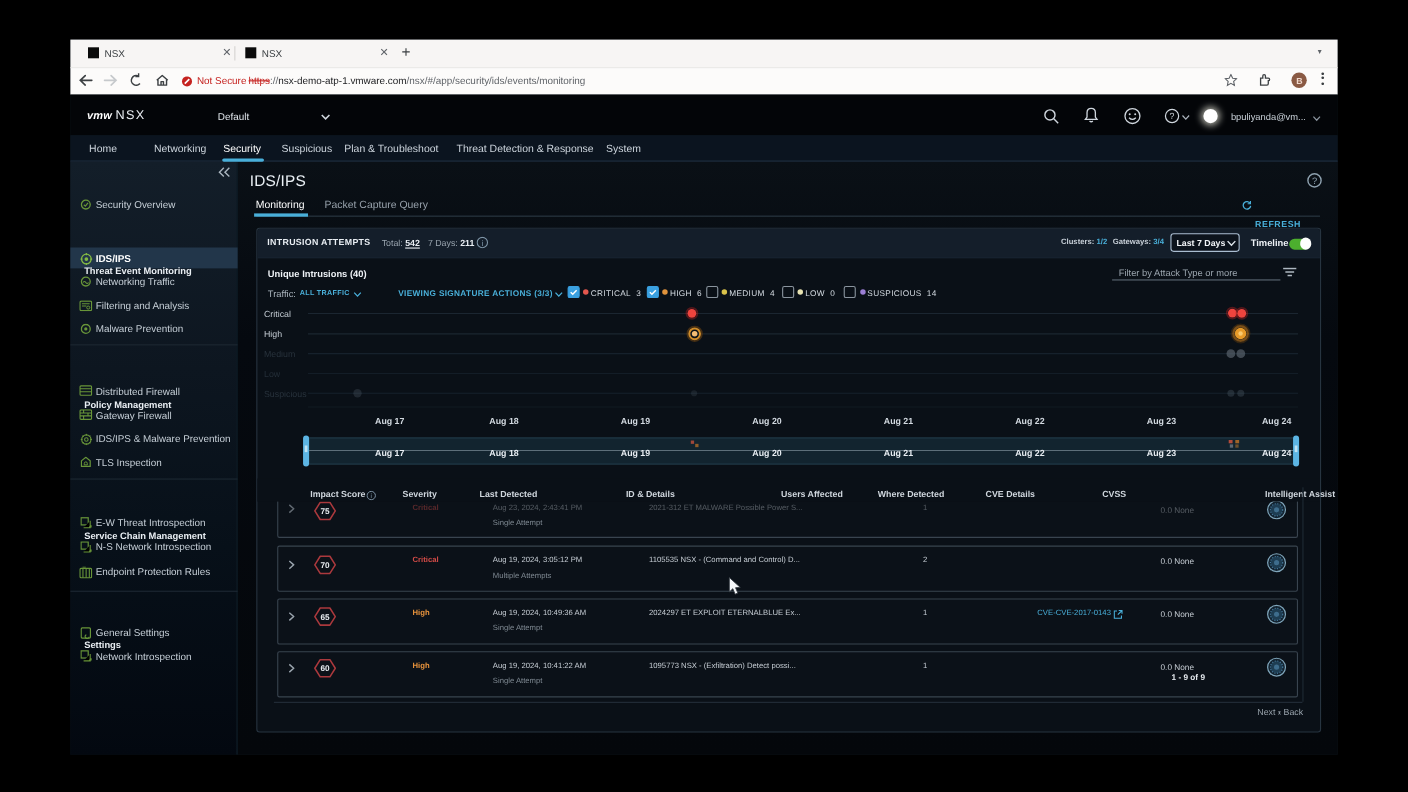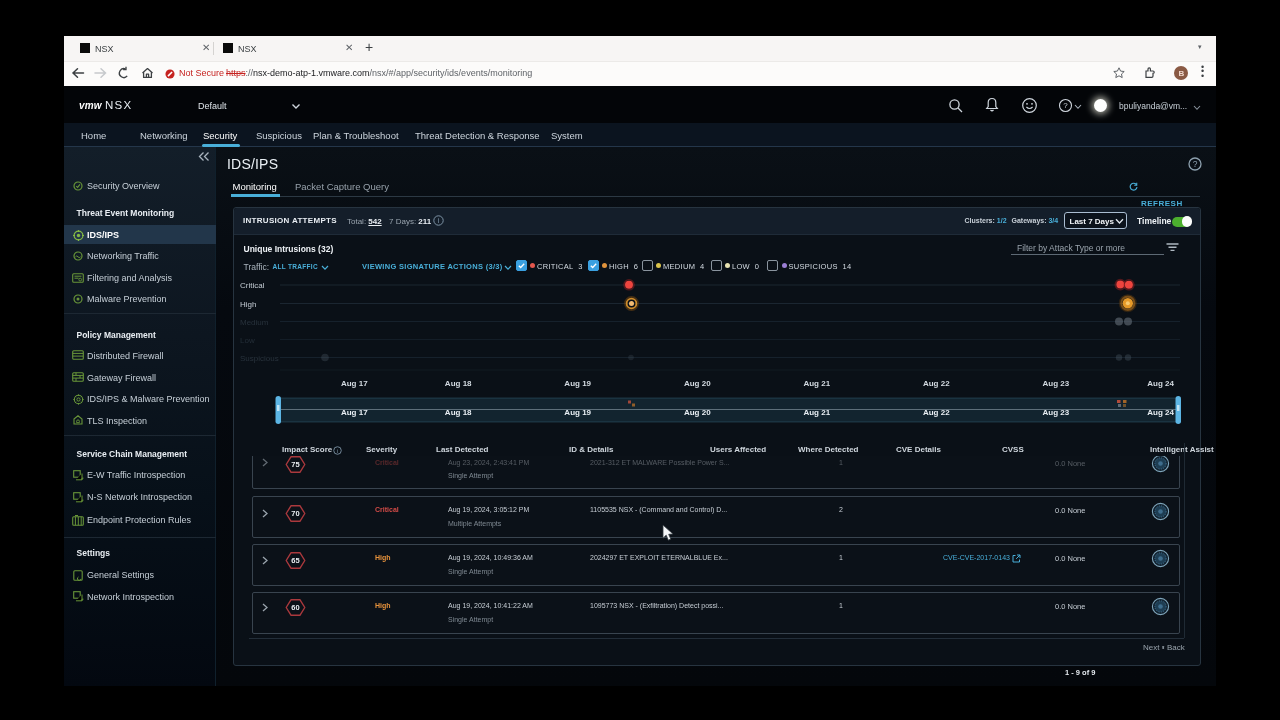--- a/index.html
+++ b/index.html
@@ -10,21 +10,21 @@
 #toolbar{position:absolute;left:0;top:25px;width:1152px;height:25px;background:#fcfbfa;border-top:1px solid #eceae8;}
 .tabtxt{position:absolute;font-size:9px;color:#3c4043;}
 .favicon{position:absolute;width:10px;height:10px;background:#0a0a0a;}
 .tclose{position:absolute;font-size:10px;color:#5f6368;}
 #apphdr{position:absolute;left:0;top:50px;width:1152px;height:37px;background:#030508;}
 #navbar{position:absolute;left:0;top:87px;width:1152px;height:24px;background:#0b141f;border-bottom:1px solid #24364a;}
 #appbody{position:absolute;left:0;top:111px;width:1152px;height:539px;background:linear-gradient(180deg,#0a1016 0%,#05090f 30%,#04070b 100%);}
 #sidebar{position:absolute;left:0;top:111px;width:152px;height:539px;background:linear-gradient(180deg,#131e29 0%,#0d1620 35%,#071019 65%,#030810 100%);border-right:1px solid #10202c;}
 .navitem{position:absolute;top:130px;font-size:9.5px;color:#cdd5dd;}
 .sideitem{font-size:9px;color:#c6cfd7;position:absolute;left:87px;white-space:nowrap;}
-.sidehead{font-size:8.5px;font-weight:bold;color:#e9eef3;position:absolute;left:76.5px;white-space:nowrap;}
+.sidehead{font-size:8.5px;font-weight:bold;color:#e9eef3;position:absolute;left:76.5px;white-space:nowrap;margin-top:33px;}
 .sep{position:absolute;left:64px;width:152px;border-top:1px solid #1d2833;}
 .blue{color:#49afd9;}
 .row{position:absolute;left:252px;width:928px;height:42px;border:1px solid #39444f;border-radius:2px;background:#0b1118;}
 .cell{position:absolute;font-size:7px;color:#c7ced5;white-space:nowrap;}
 .hdrc{position:absolute;top:444.5px;font-size:8px;font-weight:bold;color:#cfd6dd;white-space:nowrap;}
 .dim{opacity:0.38;}
 .chk{position:absolute;width:11px;height:11px;border:1px solid #8a949e;border-radius:2px;top:260px;background:#0a1017;}
 .chk.on{background:#3aa0e0;border-color:#3aa0e0;}
 .dot{position:absolute;width:5px;height:5px;border-radius:50%;top:263px;}
 .cbl{position:absolute;font-size:7.5px;color:#d4dbe2;top:261.5px;letter-spacing:0.3px;white-space:nowrap;}
@@ -178,21 +178,21 @@
       <path d="M1 4 L5 0.8 L9 4 V9 H1 Z" stroke="#689539" stroke-width="1.1" fill="none"></path>
       <path d="M3.6 6.3 A1.4 1.4 0 1 1 6.4 6.3 M3.6 6.3 V7.6 H6.4 V6.3" stroke="#689539" stroke-width="0.9" fill="none"></path>
     </svg>
 <div class="abs sideitem" style="top:415.5px;">TLS Inspection</div>
 <div class="abs sep" style="top:435px;"></div>
 <div class="abs sidehead" style="top:448.5px;">Service Chain Management</div>
 <svg class="abs" style="left:73px;top:470px;" width="11" height="11" viewBox="0 0 11 11">
       <rect x="0.7" y="0.7" width="6.5" height="6.5" stroke="#689539" stroke-width="1.1" fill="none"></rect>
       <path d="M9 3.5 V9.8 H3 M9.8 7.5 V9 H8" stroke="#689539" stroke-width="1"></path>
     </svg>
-<div class="abs sideitem" style="top:469.5px;">E-W Traffic Introspection</div>
+<div class="abs sideitem" style="top:469.5px;">E-W Threat Introspection</div>
 <svg class="abs" style="left:73px;top:492px;" width="11" height="11" viewBox="0 0 11 11">
       <rect x="0.7" y="0.7" width="6.5" height="6.5" stroke="#689539" stroke-width="1.1" fill="none"></rect>
       <path d="M9 3.5 V9.8 H3 M9.8 7.5 V9 H8" stroke="#689539" stroke-width="1"></path>
     </svg>
 <div class="abs sideitem" style="top:492px;">N-S Network Introspection</div>
 <svg class="abs" style="left:72px;top:515px;" width="12" height="11" viewBox="0 0 12 11">
       <rect x="0.7" y="1.7" width="10.6" height="8.6" rx="1" stroke="#689539" stroke-width="1.1" fill="none"></rect>
       <path d="M3.4 1.7 V10.3 M6.3 1.7 V10.3 M9.2 1.7 V10.3 M3 0.5 H6" stroke="#689539" stroke-width="1"></path>
     </svg>
 <div class="abs sideitem" style="top:514.5px;">Endpoint Protection Rules</div>
@@ -237,21 +237,21 @@
 <div class="abs" style="left:1011.5px;top:217px;font-size:7px;font-weight:bold;color:#c7cfd7;">Gateways: <span class="blue">3/4</span></div>
 <div class="abs" style="left:1064px;top:212px;width:63px;height:17px;border:1.5px solid #aabdd1;border-radius:3px;background:#0c131c;"></div>
 <div class="abs" style="left:1069.5px;top:216.5px;font-size:8px;font-weight:bold;color:#f2f5f8;">Last 7 Days</div>
 <svg class="abs" style="left:1115px;top:218px;" width="9" height="7" viewBox="0 0 9 7">
       <path d="M1 1.2 L4.5 5 L8 1.2" stroke="#dfe6ec" stroke-width="1.3" fill="none"></path>
     </svg>
 <div class="abs" style="left:1137px;top:216px;font-size:8.5px;font-weight:bold;color:#eef2f6;">Timeline</div>
 <div class="abs" style="left:1172px;top:216.5px;width:19px;height:10px;border-radius:5px;background:#4caf2e;"></div>
 <div class="abs" style="left:1181.5px;top:216.2px;width:10.5px;height:10.5px;border-radius:50%;background:#fdfefd;"></div>
 
-<div class="abs" style="left:243.5px;top:244px;font-size:8.5px;font-weight:bold;color:#eef2f6;">Unique Intrusions (32)</div>
+<div class="abs" style="left:243.5px;top:244px;font-size:8.5px;font-weight:bold;color:#eef2f6;">Unique Intrusions (40)</div>
 <div class="abs" style="left:243.5px;top:261.5px;font-size:8.5px;color:#aab4bd;">Traffic:</div>
 <div class="abs" style="left:272.5px;top:262.5px;font-size:6.5px;font-weight:bold;color:#49afd9;letter-spacing:0.3px;">ALL TRAFFIC</div>
 <svg class="abs" style="left:321px;top:264.5px;" width="8" height="6" viewBox="0 0 8 6">
       <path d="M1 1 L4 4.2 L7 1" stroke="#49afd9" stroke-width="1.2" fill="none"></path>
     </svg>
 <div class="abs" style="left:362px;top:262px;font-size:7.5px;font-weight:bold;color:#49afd9;letter-spacing:0.3px;">VIEWING SIGNATURE ACTIONS (3/3)</div>
 <svg class="abs" style="left:504px;top:264.5px;" width="8" height="6" viewBox="0 0 8 6">
       <path d="M1 1 L4 4.2 L7 1" stroke="#49afd9" stroke-width="1.2" fill="none"></path>
     </svg>
 <div class="chk on" style="left:516px;">
@@ -453,20 +453,20 @@
 <div class="hdrc" style="left:436px;">Last Detected</div>
 <div class="hdrc" style="left:569px;">ID &amp; Details</div>
 <div class="hdrc" style="left:710px;">Users Affected</div>
 <div class="hdrc" style="left:798px;">Where Detected</div>
 <div class="hdrc" style="left:896px;">CVE Details</div>
 <div class="hdrc" style="left:1002px;">CVSS</div>
 <div class="hdrc" style="left:1102px;padding-left:48px;">Intelligent Assist</div>
 
 <div class="abs" style="left:249px;top:638px;width:935px;height:1px;background:#232e39;"></div>
 <div class="abs" style="left:1184px;top:443px;width:1px;height:195px;background:#1f2a34;"></div>
-<div class="abs" style="left:1065px;top:668px;font-size:7.5px;font-weight:bold;color:#e6ebf0;">1 - 9 of 9</div>
+<div class="abs" style="left:1065px;top:611px;font-size:7.5px;font-weight:bold;color:#e6ebf0;">1 - 9 of 9</div>
 <div class="abs" style="left:1162px;top:643px;font-size:8px;color:#9aa4ad;">‹ Back</div>
 <div class="abs" style="left:1143px;top:643px;font-size:8px;color:#9aa4ad;">Next ›</div>
 
 <svg class="abs" style="left:662px;top:524px;" width="12" height="18" viewBox="0 0 12 18">
       <path d="M1 1 L1 14.2 L4.2 11.2 L6.3 16.2 L8.8 15.1 L6.7 10.3 L11 10 Z" fill="#f5f7f9" stroke="#30373d" stroke-width="0.8"></path>
     </svg>
 </div>
 
 </body></html>

